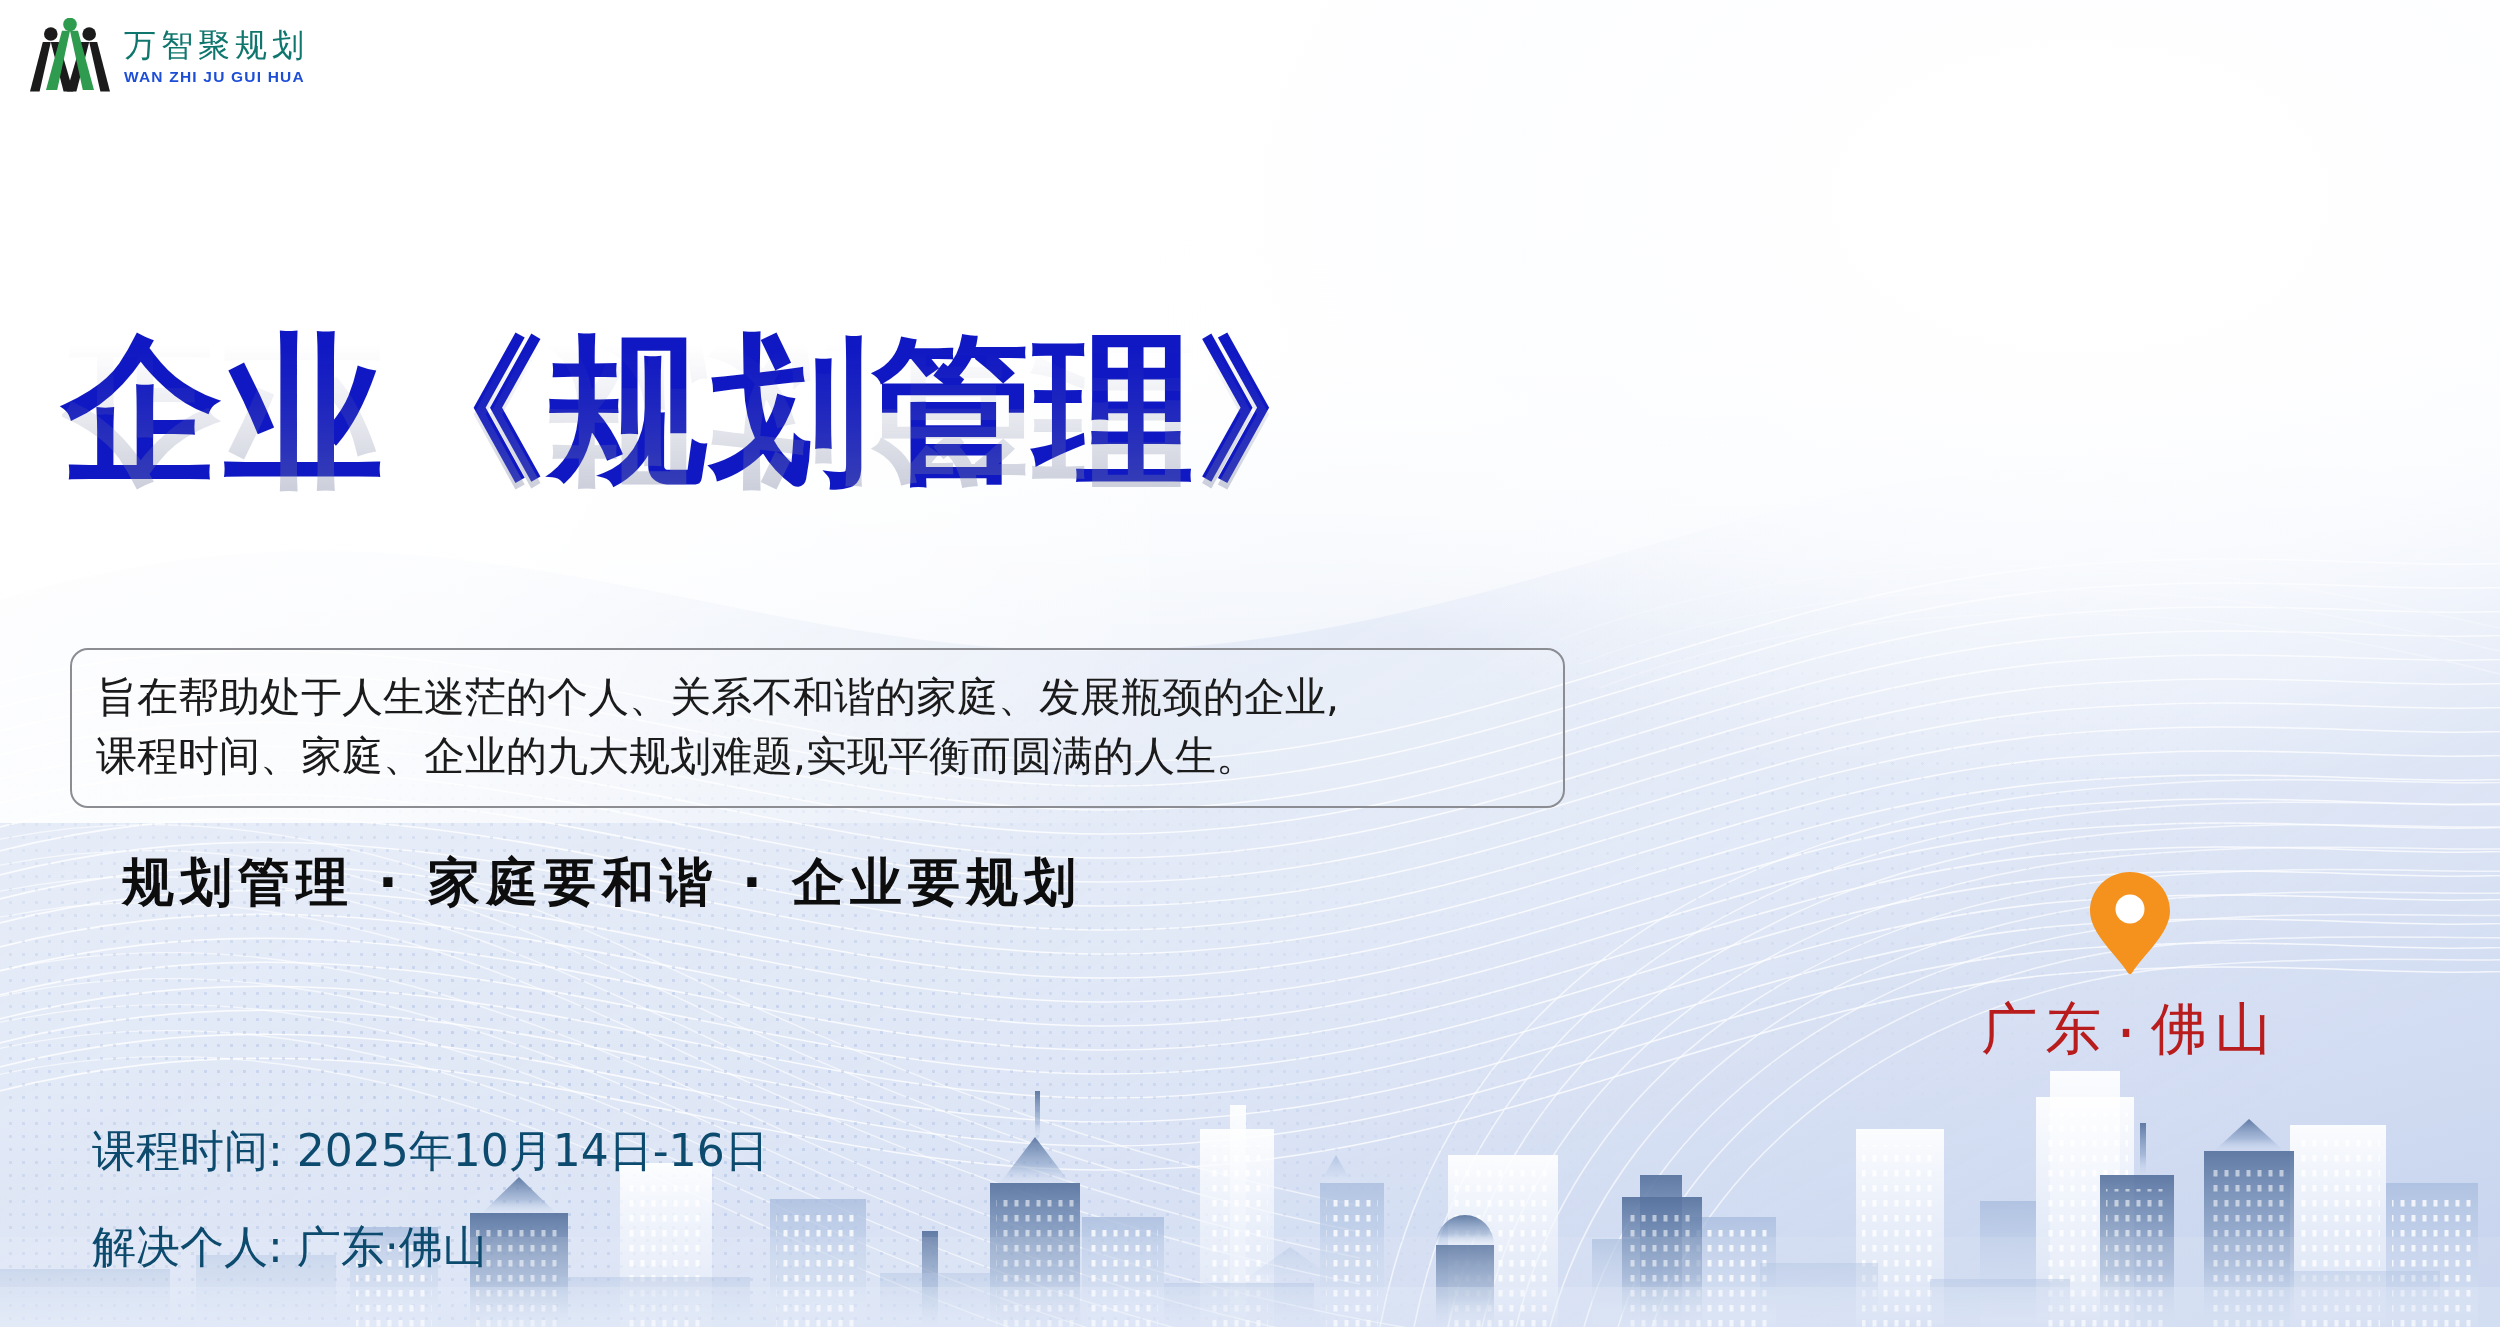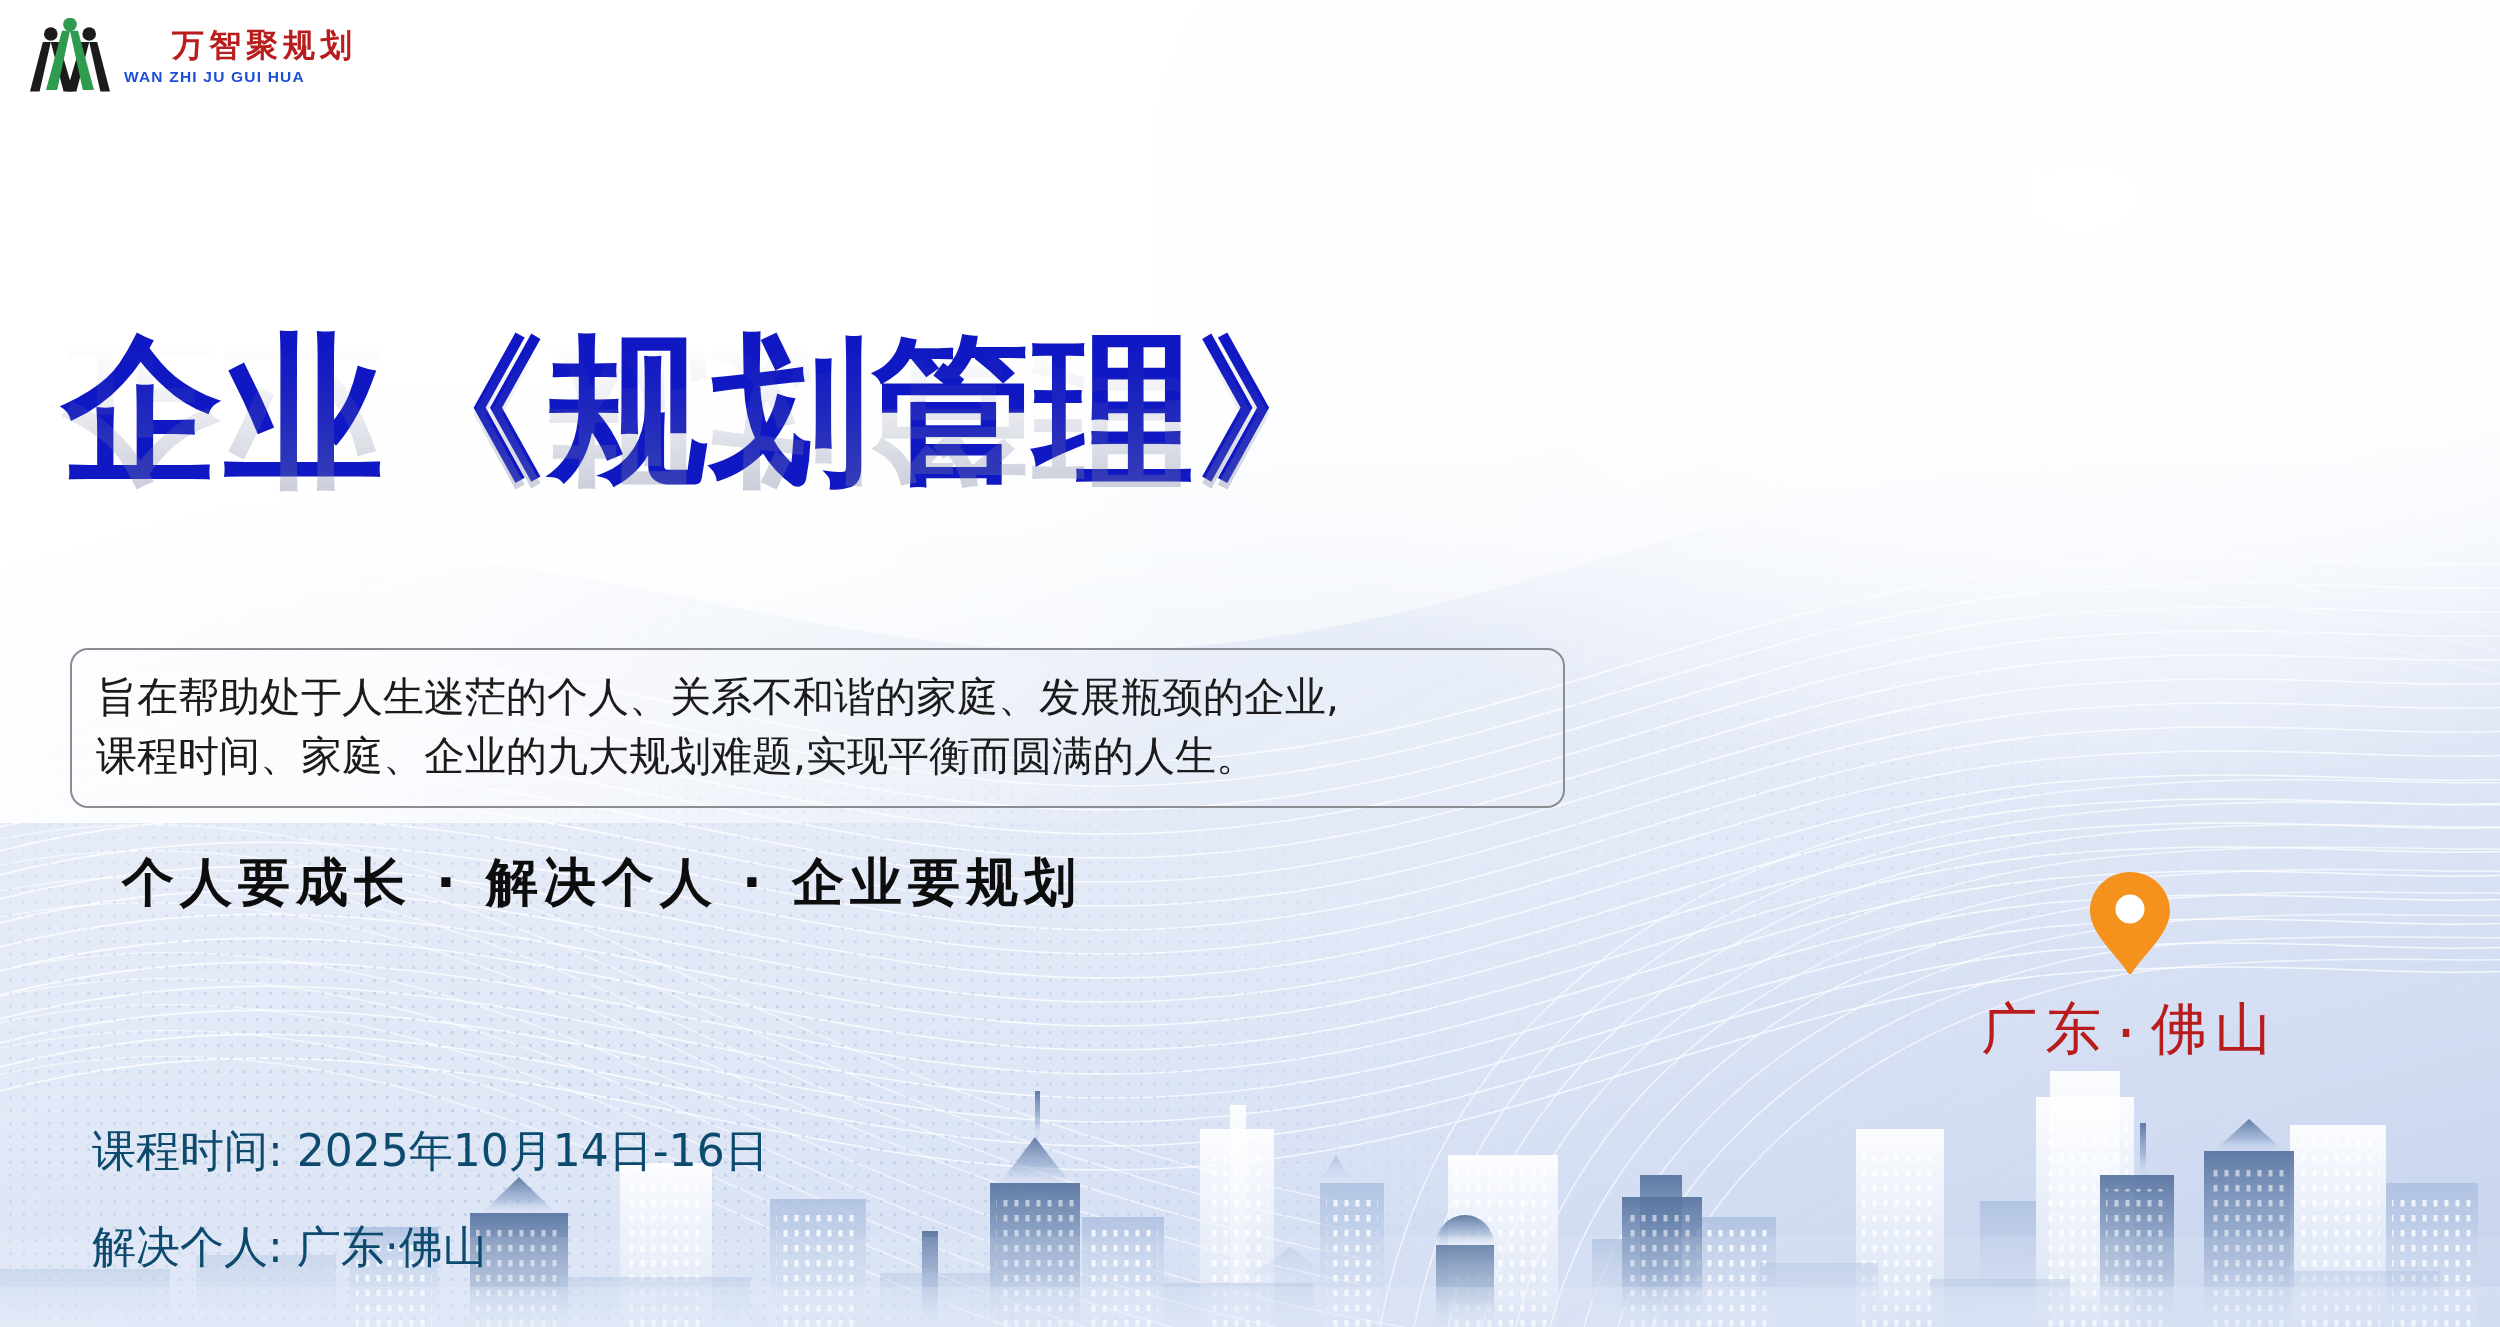--- a/index.html
+++ b/index.html
@@ -101,26 +101,25 @@
     position: absolute;
     left: 30px; top: 18px;
     display: flex;
     align-items: center;
     gap: 14px;
   }
   .logo-mark { width: 80px; height: 78px; }
   .logo-text { display: flex; flex-direction: column; justify-content: center; }
   .logo-cn {
     font-size: 32px;
-    font-weight: 700;
-    color: #b91c1c;
+    font-weight: 400;
+    color: #0f766e;
     letter-spacing: 5px;
     line-height: 1.18;
     font-family: "DejaVu Serif", "Liberation Serif", serif;
-    margin-left: 48px;
   }
   .logo-en {
     font-size: 15.5px;
     font-weight: 700;
     color: #1d4ed8;
     letter-spacing: 1.2px;
     line-height: 1.2;
     margin-top: 3px;
   }
 
@@ -442,21 +441,21 @@
   <div class="title-wrap">
     <div class="main-title">企业《规划管理》</div>
     <div class="main-title-reflection" aria-hidden="true">企业《规划管理》</div>
   </div>
 
   <div class="desc-box">
     <div class="desc-line">旨在帮助处于人生迷茫的个人、关系不和谐的家庭、发展瓶颈的企业,</div>
     <div class="desc-line">课程时间、家庭、企业的九大规划难题,实现平衡而圆满的人生。</div>
   </div>
 
-  <div class="tagline">个人要成长 · 解决个人 · 企业要规划</div>
+  <div class="tagline">规划管理 · 家庭要和谐 · 企业要规划</div>
 
   <div class="loc-block">
     <svg class="loc-pin" viewBox="0 0 92 110">
       <path d="M46,4 C24,4 6,21 6,43 C6,66 34,88 44,105 C45,106.5 47,106.5 48,105 C58,88 86,66 86,43 C86,21 68,4 46,4 Z" fill="#f5921e"></path>
       <circle cx="46" cy="41" r="14.5" fill="#ffffff"></circle>
     </svg>
     <div class="loc-label">广东·佛山</div>
   </div>
 
   <div class="footer-info">

